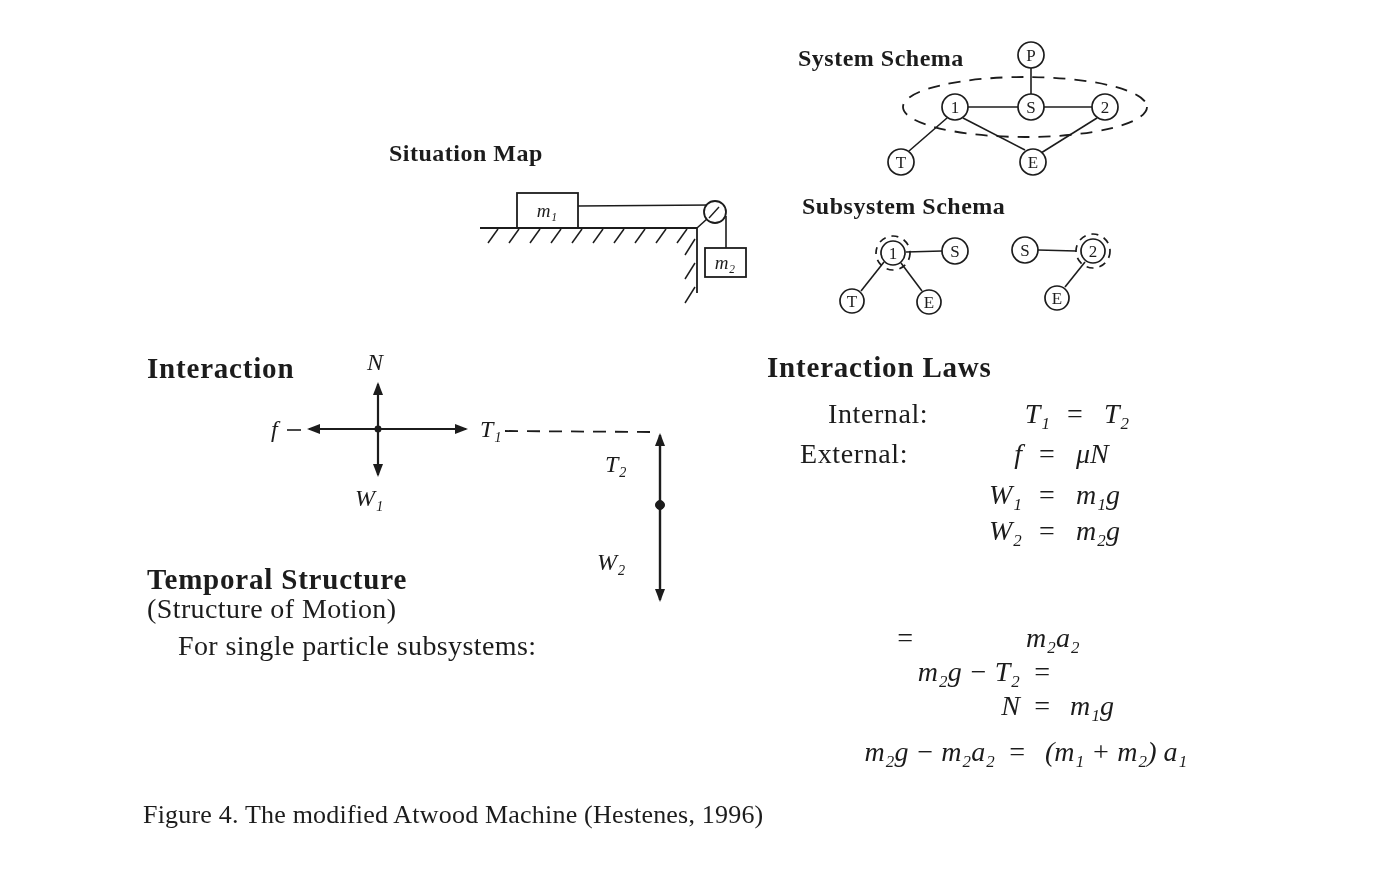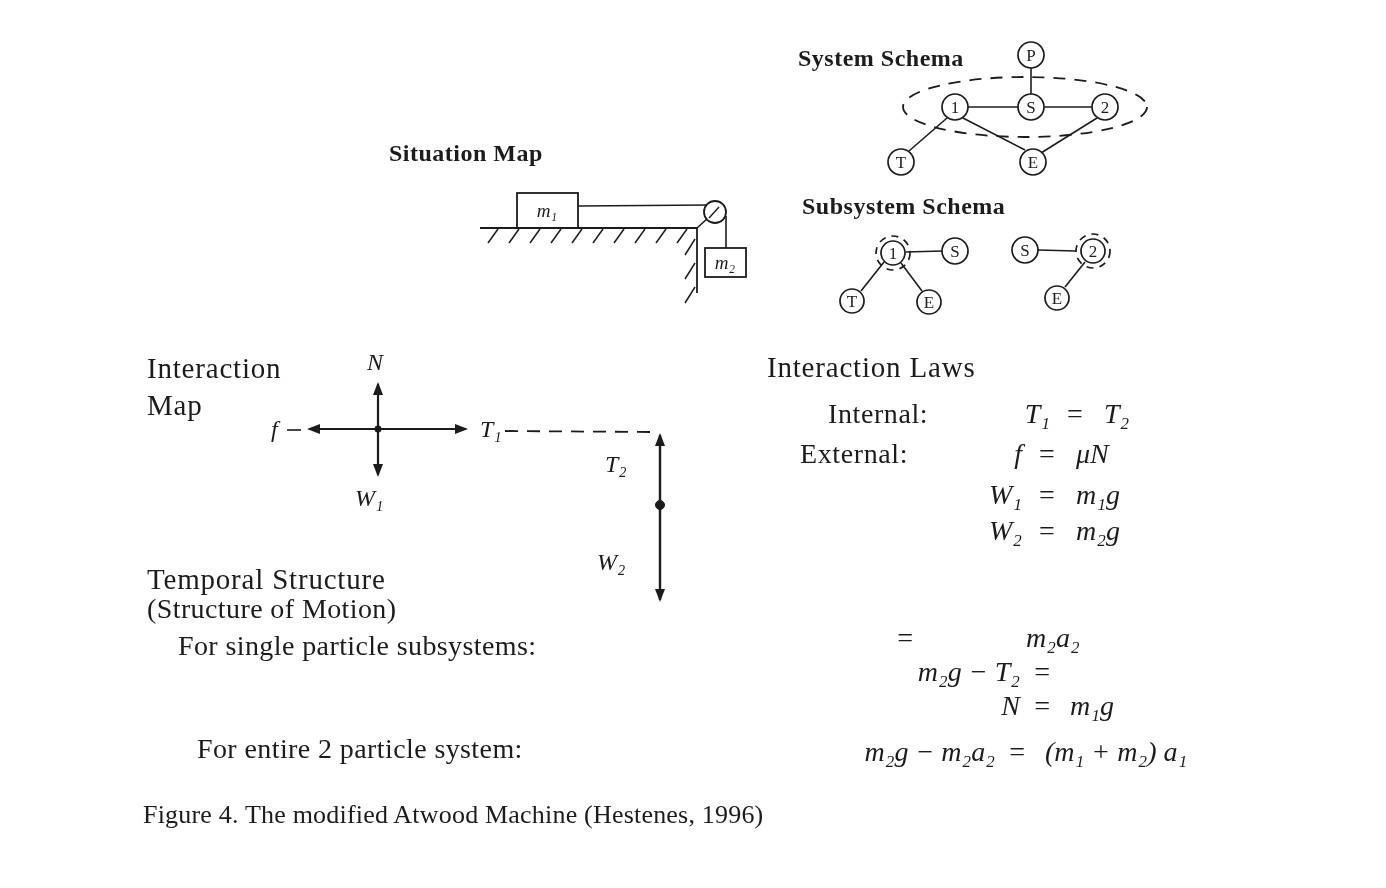--- a/index.html
+++ b/index.html
@@ -2,21 +2,21 @@
 <html><head>
 <meta charset="utf-8">
 <style>
   html,body { margin:0; padding:0; background:#ffffff; }
   .page {
     position:relative; width:1386px; height:888px; background:#ffffff;
     font-family:"Liberation Serif","DejaVu Serif",serif; color:#1c1c1c; overflow:hidden;
   }
   .abs { position:absolute; }
   .h-small { font-weight:bold; font-size:24px; letter-spacing:0.5px; white-space:nowrap; }
-  .h-big   { font-weight:normal; font-size:29px; letter-spacing:0.8px; line-height:37px; white-space:nowrap; }
+  .h-big   { font-weight:bold; font-size:29px; letter-spacing:0.8px; line-height:37px; white-space:nowrap; }
   .body-text { font-size:28px; letter-spacing:0.4px; white-space:nowrap; }
   .law-row {
     position:absolute; left:800px; width:440px;
     display:grid; grid-template-columns:170px 52px 50px auto; align-items:baseline;
     font-size:28px;
   }
   .law-row .lbl { letter-spacing:0.6px; }
   .law-row .lhs { font-style:italic; text-align:right; }
   .law-row .eq  { text-align:center; }
   .law-row .rhs { font-style:italic; text-align:left; padding-left:4px; }
@@ -160,21 +160,20 @@
       <text x="273" y="31" text-anchor="middle" class="node-letter">2</text>
     </g>
     <g>
       <circle cx="237" cy="72" r="12" fill="#ffffff" stroke-width="1.7"></circle>
       <text x="237" y="78" text-anchor="middle" class="node-letter">E</text>
     </g>
   </svg>
 
   <div class="abs h-big" style="left:147px; top:350px;">
     <div>Interaction</div>
-    <div>Map</div>
   </div>
 
   <svg class="abs" style="left:253px; top:338px;" width="445" height="292" viewBox="0 0 445 292">
     <defs>
       <marker id="ah" markerWidth="14" markerHeight="12" refX="11" refY="5" orient="auto" markerUnits="userSpaceOnUse">
         <path d="M0,0 L13,5 L0,10 z" fill="#1c1c1c"></path>
       </marker>
     </defs>
 
     <line x1="125" y1="91" x2="125" y2="46" stroke-width="2.2" marker-end="url(#ah)"></line>
@@ -220,21 +219,20 @@
   <div class="law-row" style="top:515px;">
     <span class="lbl"></span>
     <span class="lhs">W₂</span>
     <span class="eq">=</span>
     <span class="rhs">m₂g</span>
   </div>
 
   <div class="abs h-big" style="left:147px; top:561px;">Temporal Structure</div>
   <div class="abs body-text" style="left:147px; top:593px;">(Structure of Motion)</div>
   <div class="abs body-text" style="left:178px; top:630px;">For single particle subsystems:</div>
-  <div class="abs body-text" style="left:197px; top:733px;">For entire 2 particle system:</div>
 
   <div class="eqn-row" style="top:622px;">
     <span class="eq">=</span>
     <span class="rhs">m₂a₂</span>
   </div>
   <div class="eqn-row" style="top:656px;">
     <span class="lhs">m₂g − T₂</span>
     <span class="eq">=</span>
   </div>
   <div class="eqn-row" style="top:690px;">

